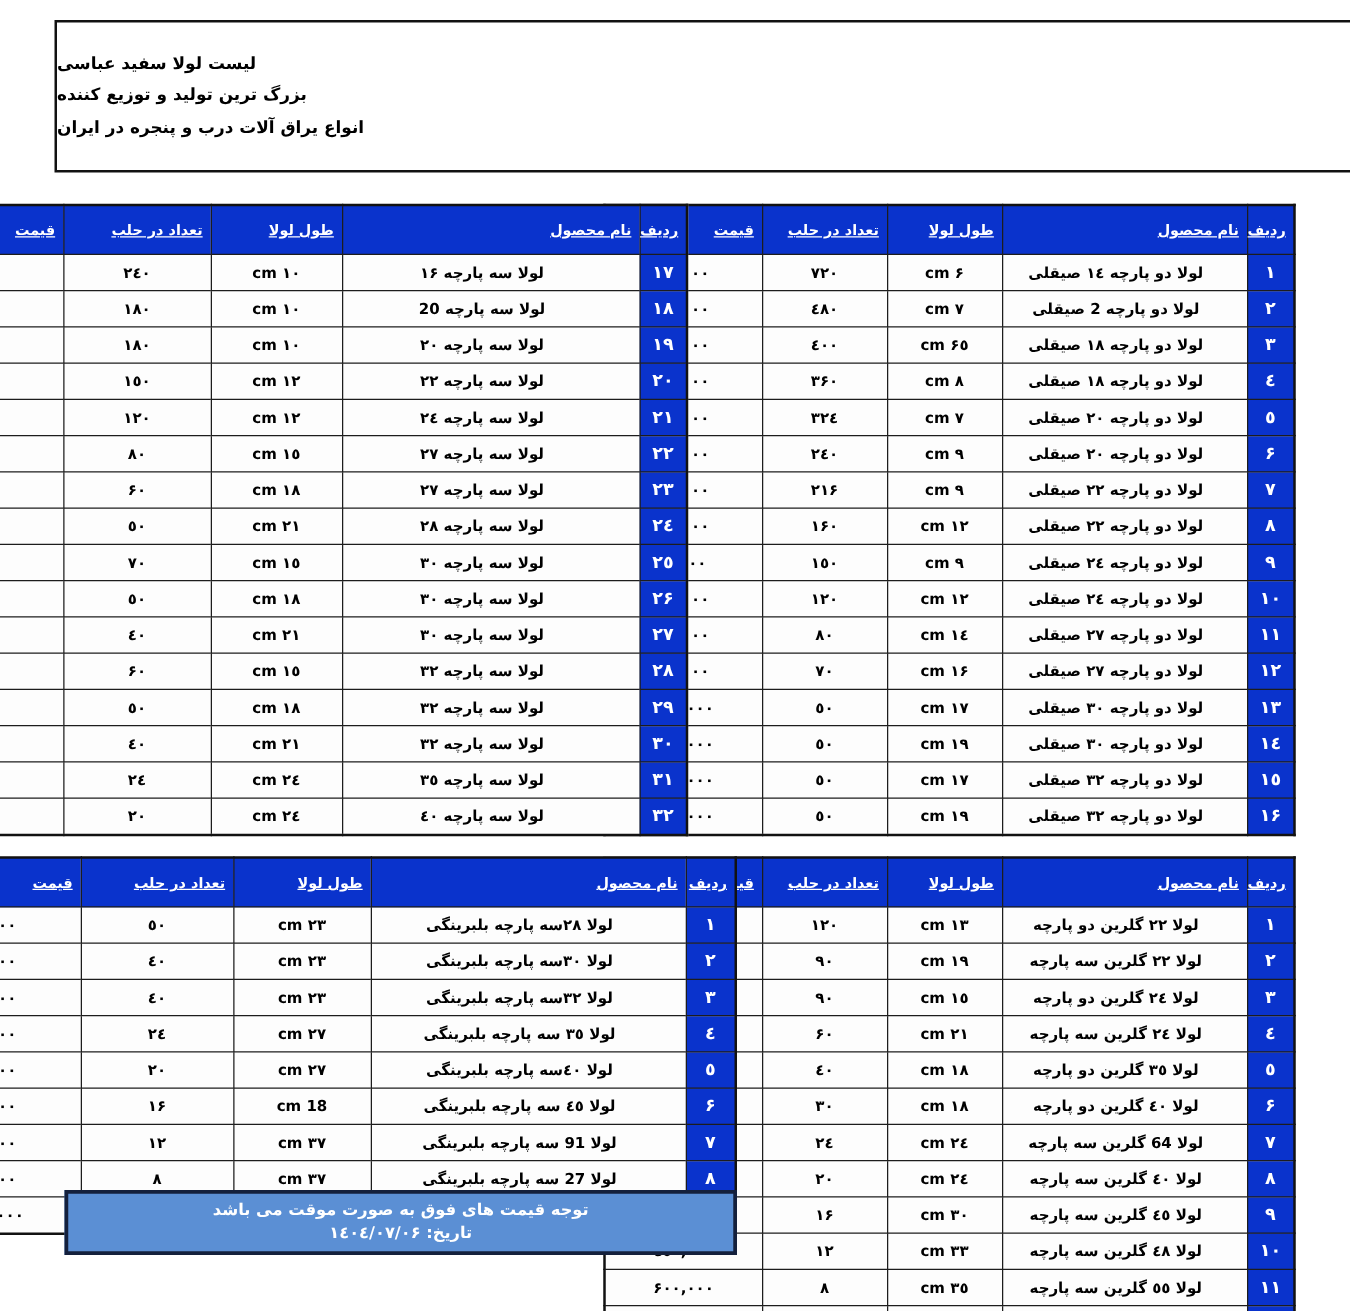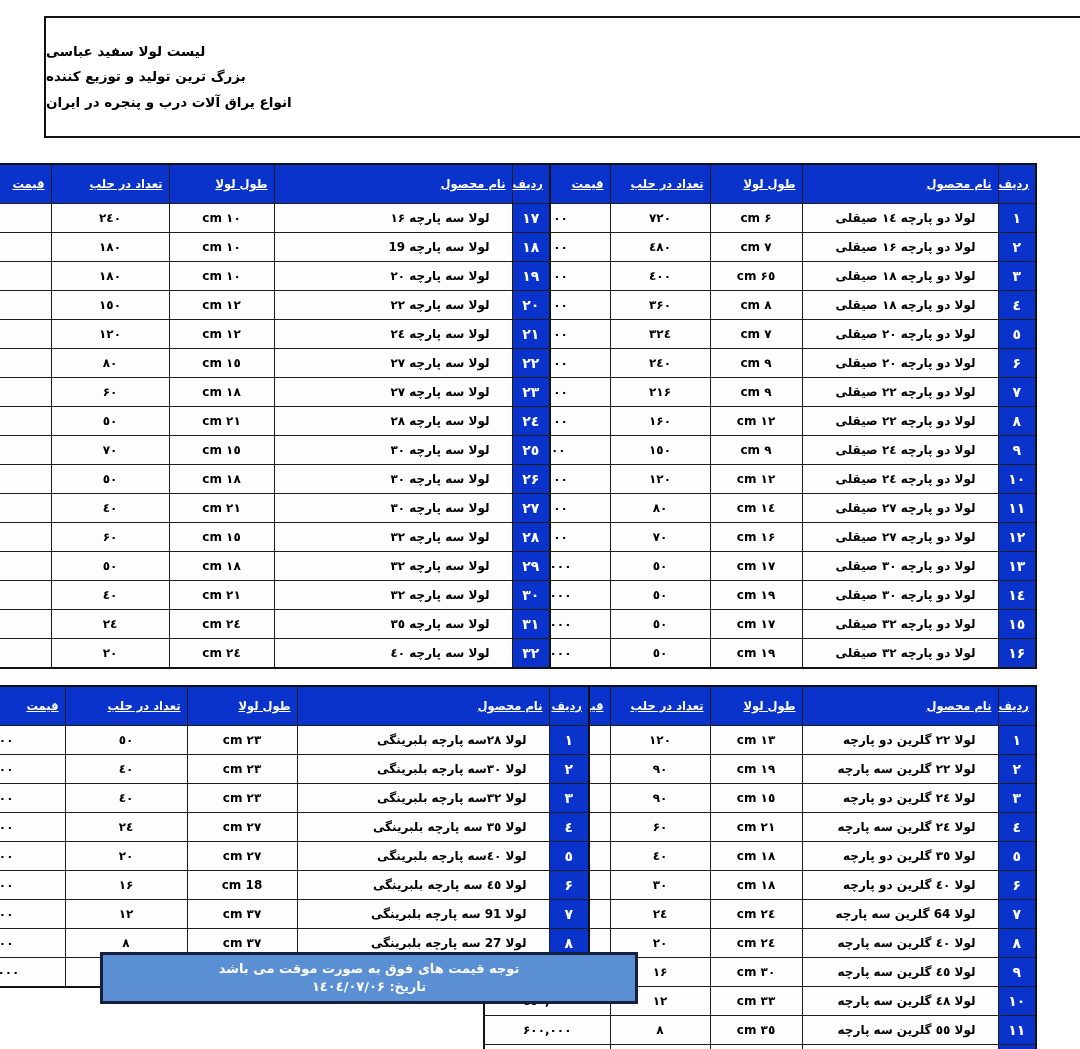--- a/index.html
+++ b/index.html
@@ -84,21 +84,20 @@
     background: #fdfdfd;
     white-space: nowrap;
   }
   table.pl td.idx {
     background: #0A33CC;
     color: #ffffff;
     font-size: 14px;
     text-align: center;
   }
   table.pl td.pname {
-    text-align: right;
     padding-right: 22px;
     font-size: 12px;
   }
   table.pl td.len,
   table.pl td.qty,
   table.pl td.price {
     text-align: center;
   }
   
   col.c-idx   { width: 38px; }
@@ -116,21 +115,20 @@
     height: 52px;
     box-sizing: border-box;
     background: #5B8FD4;
     border: 3px solid #14203c;
     color: #ffffff;
     display: flex;
     flex-direction: column;
     align-items: center;
     justify-content: center;
     direction: rtl;
-    margin-left: 48px;
   }
   .note-line {
     font-size: 13px;
     font-weight: bold;
     line-height: 1.35;
     white-space: nowrap;
   }
 </style>
 </head>
 <body>
@@ -164,21 +162,21 @@
     <tbody>
         <tr>
           <td class="idx">١</td>
           <td class="pname">لولا دو پارچه ١٤ صیقلی</td>
           <td class="len">۶ cm</td>
           <td class="qty">٧٢٠</td>
           <td class="price">١٠,٠٠٠</td>
         </tr>
         <tr>
           <td class="idx">٢</td>
-          <td class="pname">لولا دو پارچه ١۶ صیقلی</td>
+          <td class="pname">لولا دو پارچه 2 صیقلی</td>
           <td class="len">٧ cm</td>
           <td class="qty">٤٨٠</td>
           <td class="price">١٤,٠٠٠</td>
         </tr>
         <tr>
           <td class="idx">٣</td>
           <td class="pname">لولا دو پارچه ١٨ صیقلی</td>
           <td class="len">۶٥ cm</td>
           <td class="qty">٤٠٠</td>
           <td class="price">١٧,٠٠٠</td>
@@ -299,21 +297,21 @@
     <tbody>
         <tr>
           <td class="idx">١٧</td>
           <td class="pname">لولا سه پارچه ١۶</td>
           <td class="len">١٠ cm</td>
           <td class="qty">٢٤٠</td>
           <td class="price">٣١,٠٠٠</td>
         </tr>
         <tr>
           <td class="idx">١٨</td>
-          <td class="pname">لولا سه پارچه 19</td>
+          <td class="pname">لولا سه پارچه 20</td>
           <td class="len">١٠ cm</td>
           <td class="qty">١٨٠</td>
           <td class="price">٣٥,٠٠٠</td>
         </tr>
         <tr>
           <td class="idx">١٩</td>
           <td class="pname">لولا سه پارچه ٢٠</td>
           <td class="len">١٠ cm</td>
           <td class="qty">١٨٠</td>
           <td class="price">٣٨,٠٠٠</td>

